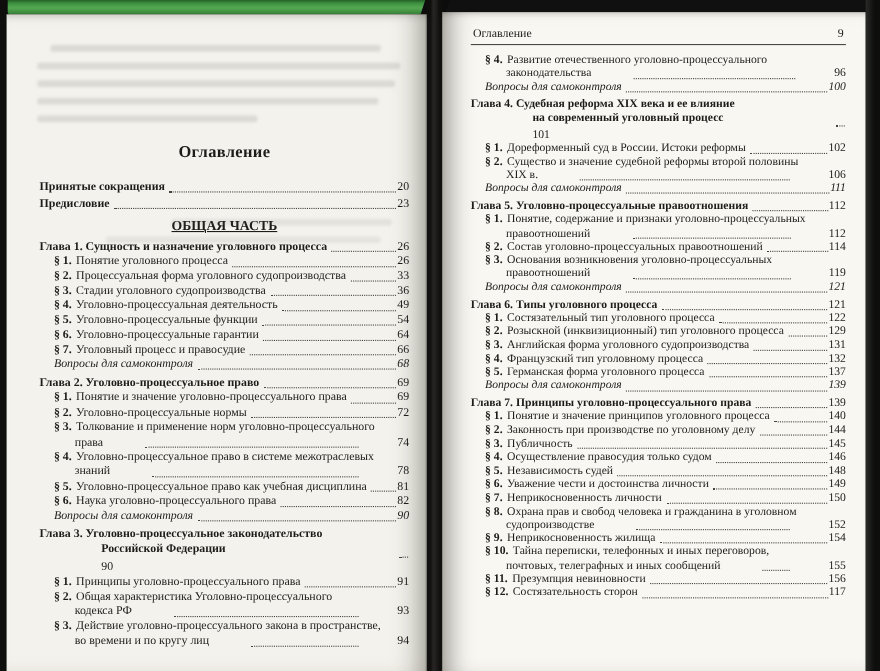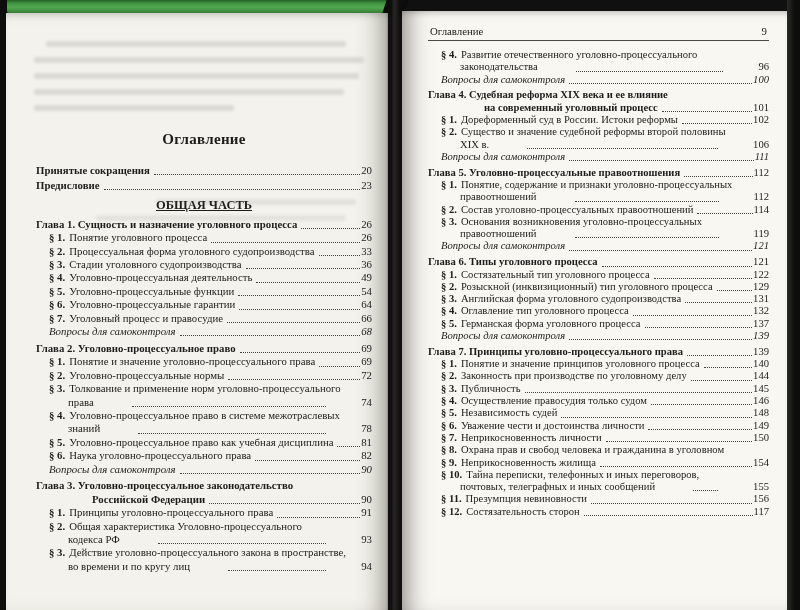--- a/index.html
+++ b/index.html
@@ -60,21 +60,21 @@
   .txt{flex:0 0 auto;}
   .num{font-weight:bold;margin-right:4px;flex:0 0 auto;}
   .leader{flex:1 1 auto;min-width:8px;margin:0 1px 0 4px;border-bottom:1.4px dotted #45433f;align-self:flex-end;margin-bottom:2px;}
   .pg{flex:0 0 auto;}
   .entry.front{margin:1.5px 0;}
   .entry.front .txt{font-weight:bold;}
   .entry.chapter{margin-top:3.5px;}
   .entry.chapter .txt{font-weight:bold;}
   .entry.section .line{padding-left:13px;}
   .entry.section .line.cont{padding-left:32px;gap:34px;}
-  .entry.chapter .line.cont{padding-left:56px;}
+  .entry.chapter .line.cont{padding-left:56px;flex-direction:column;}
   .entry.questions .line{padding-left:13px;font-style:italic;}
 </style>
 </head>
 <body>
 
 <div class="photo">
 
   <div class="edge-left"></div>
   <div class="cover-strip"></div>
   <div class="cover-corner"></div>
@@ -423,21 +423,21 @@
             <div class="line">
               <span class="num">§ 3.</span>
               <span class="txt">Английская форма уголовного судопроизводства</span>
               <span class="leader"></span>
               <span class="pg">131</span>
             </div>
           </div>
           <div class="entry section">
             <div class="line">
               <span class="num">§ 4.</span>
-              <span class="txt">Оглавление тип уголовного процесса</span>
+              <span class="txt">Французский тип уголовному процесса</span>
               <span class="leader"></span>
               <span class="pg">132</span>
             </div>
           </div>
           <div class="entry section">
             <div class="line">
               <span class="num">§ 5.</span>
               <span class="txt">Германская форма уголовного процесса</span>
               <span class="leader"></span>
               <span class="pg">137</span>
@@ -510,20 +510,25 @@
               <span class="num">§ 7.</span>
               <span class="txt">Неприкосновенность личности</span>
               <span class="leader"></span>
               <span class="pg">150</span>
             </div>
           </div>
           <div class="entry section">
             <div class="line">
               <span class="num">§ 8.</span>
               <span class="txt">Охрана прав и свобод человека и гражданина в уголовном</span>
+            </div>
+            <div class="line cont">
+              <span class="txt">судопроизводстве</span>
+              <span class="leader"></span>
+              <span class="pg">152</span>
             </div>
           </div>
           <div class="entry section">
             <div class="line">
               <span class="num">§ 9.</span>
               <span class="txt">Неприкосновенность жилища</span>
               <span class="leader"></span>
               <span class="pg">154</span>
             </div>
           </div>

